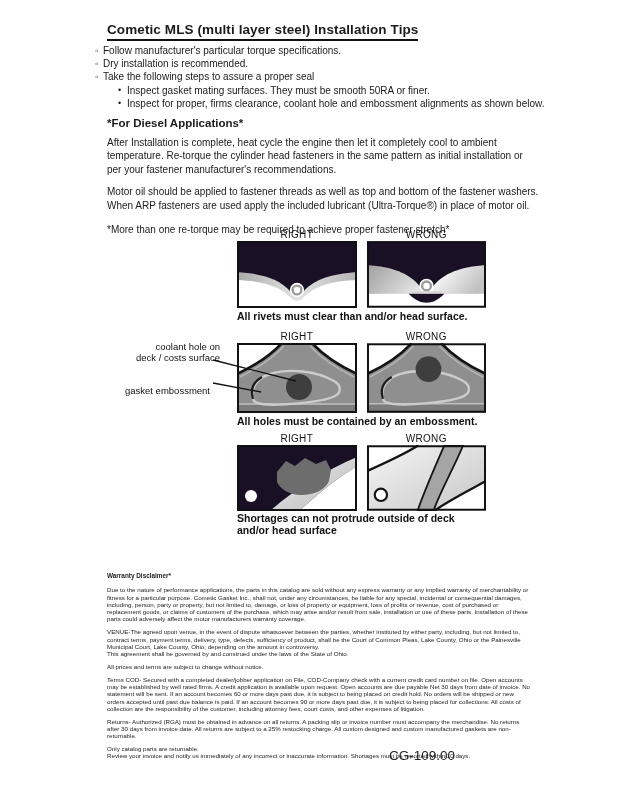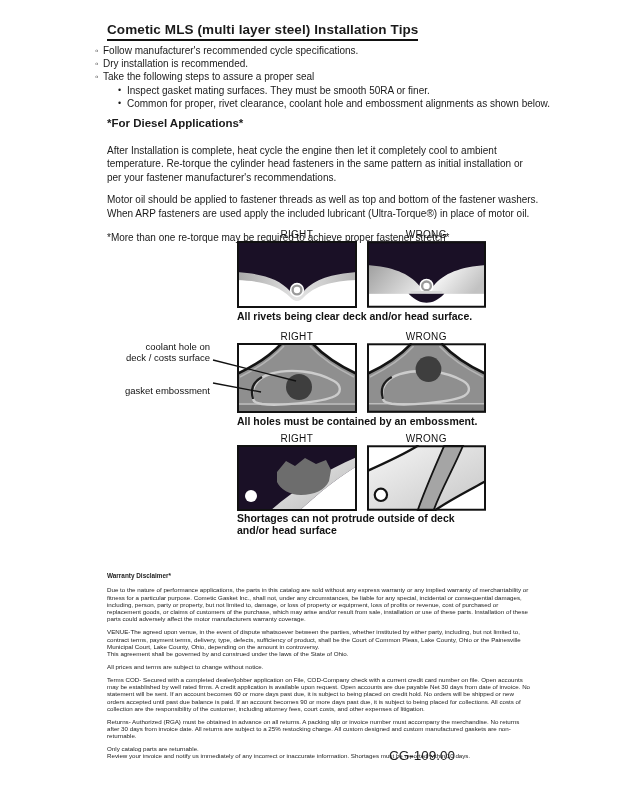--- a/index.html
+++ b/index.html
@@ -14,40 +14,40 @@
 
   
   .tips { position:absolute; left:95px; top:44px; width:470px; font-size:10px; line-height:13.2px; }
   .tip-row { display:flex; }
   .tip-row .marker { width:8px; flex:0 0 8px; text-align:left; }
   .tip-row.sub { padding-left:23px; }
   .tip-row.sub .marker { width:9px; flex:0 0 9px; font-size:9px; }
 
   
   .diesel { position:absolute; left:107px; top:117px; width:448px; font-size:10px; line-height:13.6px; }
-  .diesel-heading { font-size:11.5px; font-weight:bold; margin-bottom:13px; }
+  .diesel-heading { font-size:11.5px; font-weight:bold; margin-bottom:5px; }
   .diesel .para { margin-bottom:9px; }
   .diesel .para.narrow { width:418px; }
   .diesel .note { margin-top:10px; }
 
   
   .dg-row { position:absolute; left:237px; width:249px; }
   .dg-row .labels { display:flex; gap:10px; margin-bottom:1px; }
   .dg-row .labels span { width:120px; text-align:center; font-size:10px; font-weight:normal;
                          letter-spacing:0.3px; color:#111; }
   .dg-row .panels { display:flex; gap:10px; }
   .dg-row .caption { font-size:10.5px; font-weight:bold; margin-top:2px; color:#111; }
   .dg-row .caption.nowrap { white-space:nowrap; }
   .dg-row3 .caption { width:250px; line-height:11.5px; }
   svg { display:block; }
 
   
   .callout { position:absolute; width:112px; text-align:right; font-size:9.5px;
              line-height:11px; color:#111; }
-  .callout-a { left:98px; top:341px; }
+  .callout-a { left:108px; top:341px; }
   .callout-b { left:98px; top:385px; }
   .callout-lines { position:absolute; left:212px; top:350px; }
 
   
   .disclaimer { position:absolute; left:107px; top:572px; width:424px;
                 font-size:6.2px; line-height:7.3px; color:#222; }
   .disclaimer .head { font-weight:bold; font-size:6.4px; margin-bottom:7px; }
   .disclaimer .dp { margin-bottom:5.5px; white-space:pre-line; }
 
   
@@ -56,37 +56,37 @@
 </head>
 <body>
 
 <div class="page">
 
   <div class="title">Cometic MLS (multi layer steel) Installation Tips</div>
 
   <div class="tips">
     <div class="tip-row">
       <span class="marker">◦</span>
-      <span>Follow manufacturer's recommended cycle specifications.</span>
+      <span>Follow manufacturer's particular torque specifications.</span>
     </div>
     <div class="tip-row">
       <span class="marker">◦</span>
       <span>Dry installation is recommended.</span>
     </div>
     <div class="tip-row">
       <span class="marker">◦</span>
       <span>Take the following steps to assure a proper seal</span>
     </div>
     <div class="tip-row sub">
       <span class="marker">•</span>
       <span>Inspect gasket mating surfaces.  They must be smooth 50RA or finer.</span>
     </div>
     <div class="tip-row sub">
       <span class="marker">•</span>
-      <span>Common for proper, rivet clearance, coolant hole and embossment alignments as shown below.</span>
+      <span>Inspect for proper, firms clearance, coolant hole and embossment alignments as shown below.</span>
     </div>
   </div>
 
   <div class="diesel">
     <div class="diesel-heading">*For Diesel Applications*</div>
     <div class="para narrow">After Installation is complete, heat cycle the engine then let it completely cool to ambient temperature. Re-torque the cylinder head fasteners in the same pattern as initial installation or per your fastener manufacturer's recommendations.</div>
     <div class="para">Motor oil should be applied to fastener threads as well as top and bottom of the fastener washers. When ARP fasteners are used apply the included lubricant (Ultra-Torque®) in place of motor oil.</div>
     <div class="note">*More than one re-torque may be required to achieve proper fastener stretch*</div>
   </div>
 
@@ -122,21 +122,21 @@
         <rect width="120" height="67" fill="#1a1026"></rect>
         <path d="M0,24 C26,26 42,32 53,45 Q60,54 67,45 C78,32 94,26 120,24 L120,67 L0,67 Z" fill="url(#gB)"></path>
         <circle cx="60" cy="45" r="7.2" fill="#ffffff"></circle>
         <circle cx="60" cy="45" r="4.4" fill="#ffffff" stroke="#9a9a9a" stroke-width="2.4"></circle>
         <rect x="0" y="53" width="120" height="14" fill="#ffffff"></rect>
         <line x1="44" y1="51.2" x2="76" y2="51.2" stroke="#d8d8d8" stroke-width="2"></line>
         <path d="M42,53 C49,60 54,62 60,62 C66,62 71,60 78,53 Z" fill="#1a1026"></path>
         <rect x="1" y="1" width="118" height="65" fill="none" stroke="#111111" stroke-width="2"></rect>
       </svg>
     </div>
-    <div class="caption nowrap">All rivets being clear deck and/or head surface.</div>
+    <div class="caption nowrap">All rivets must clear than and/or head surface.</div>
   </div>
 
   <div class="dg-row" style="top:331px;">
     <div class="labels">
       <span>RIGHT</span>
       <span>WRONG</span>
     </div>
     <div class="panels">
       <svg width="120" height="70" viewBox="0 0 120 70">
         <rect width="120" height="70" fill="#ffffff"></rect>

